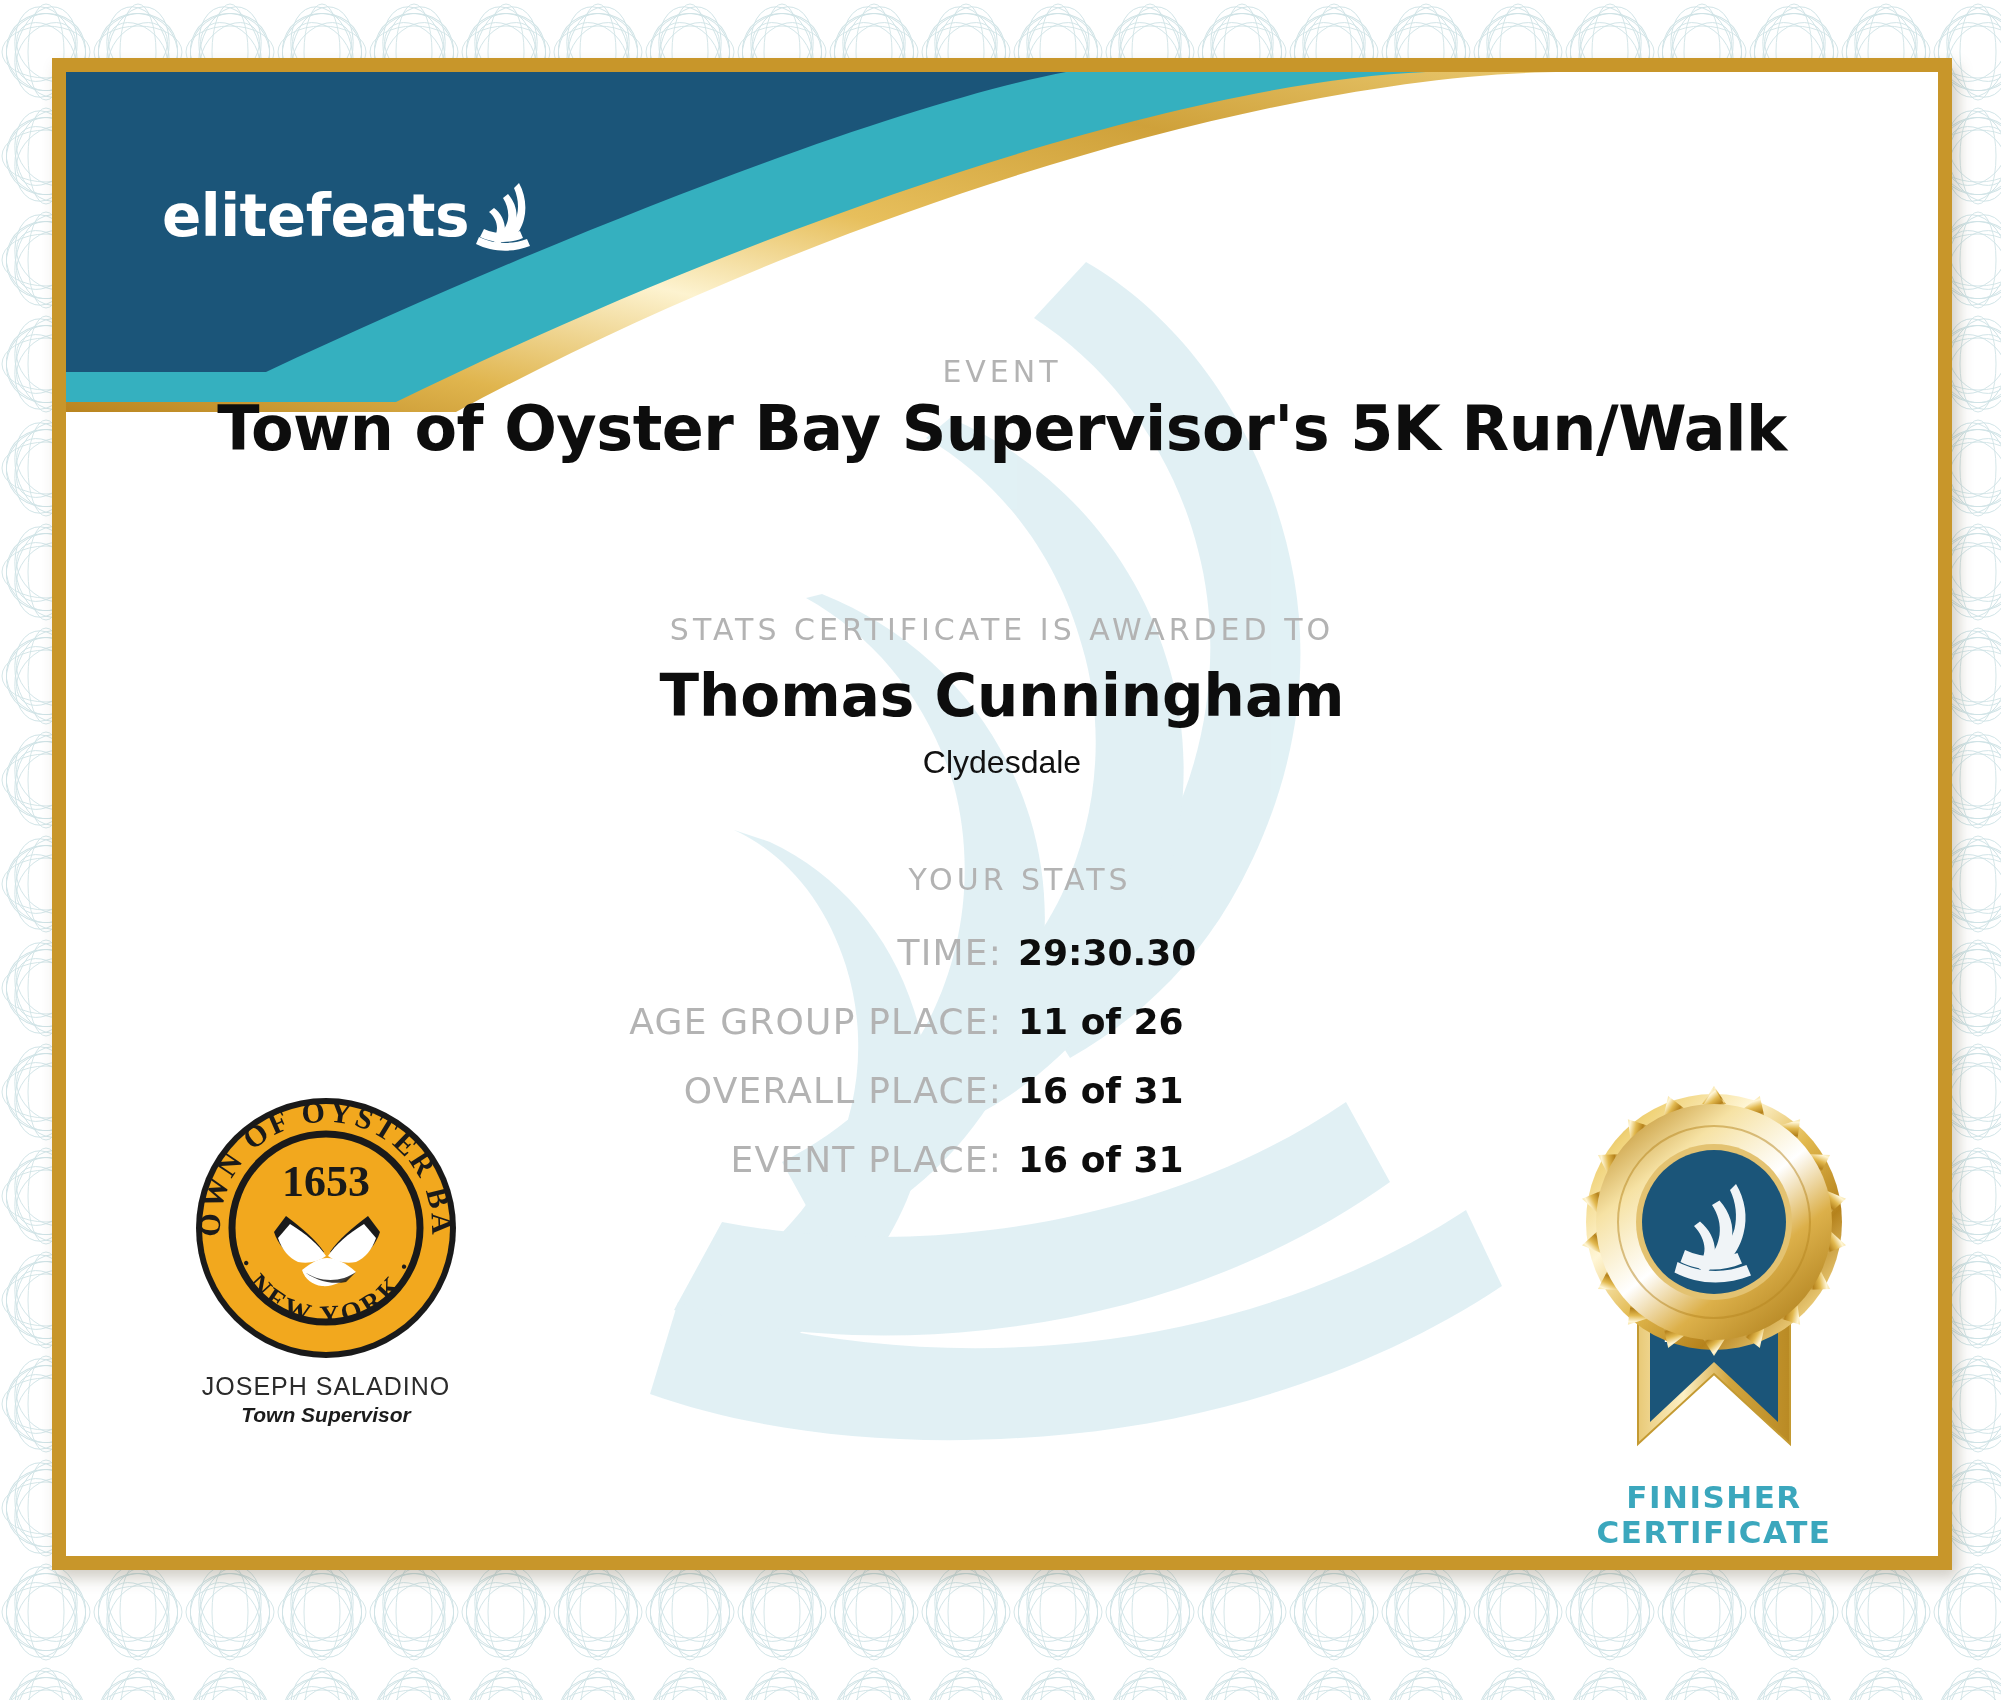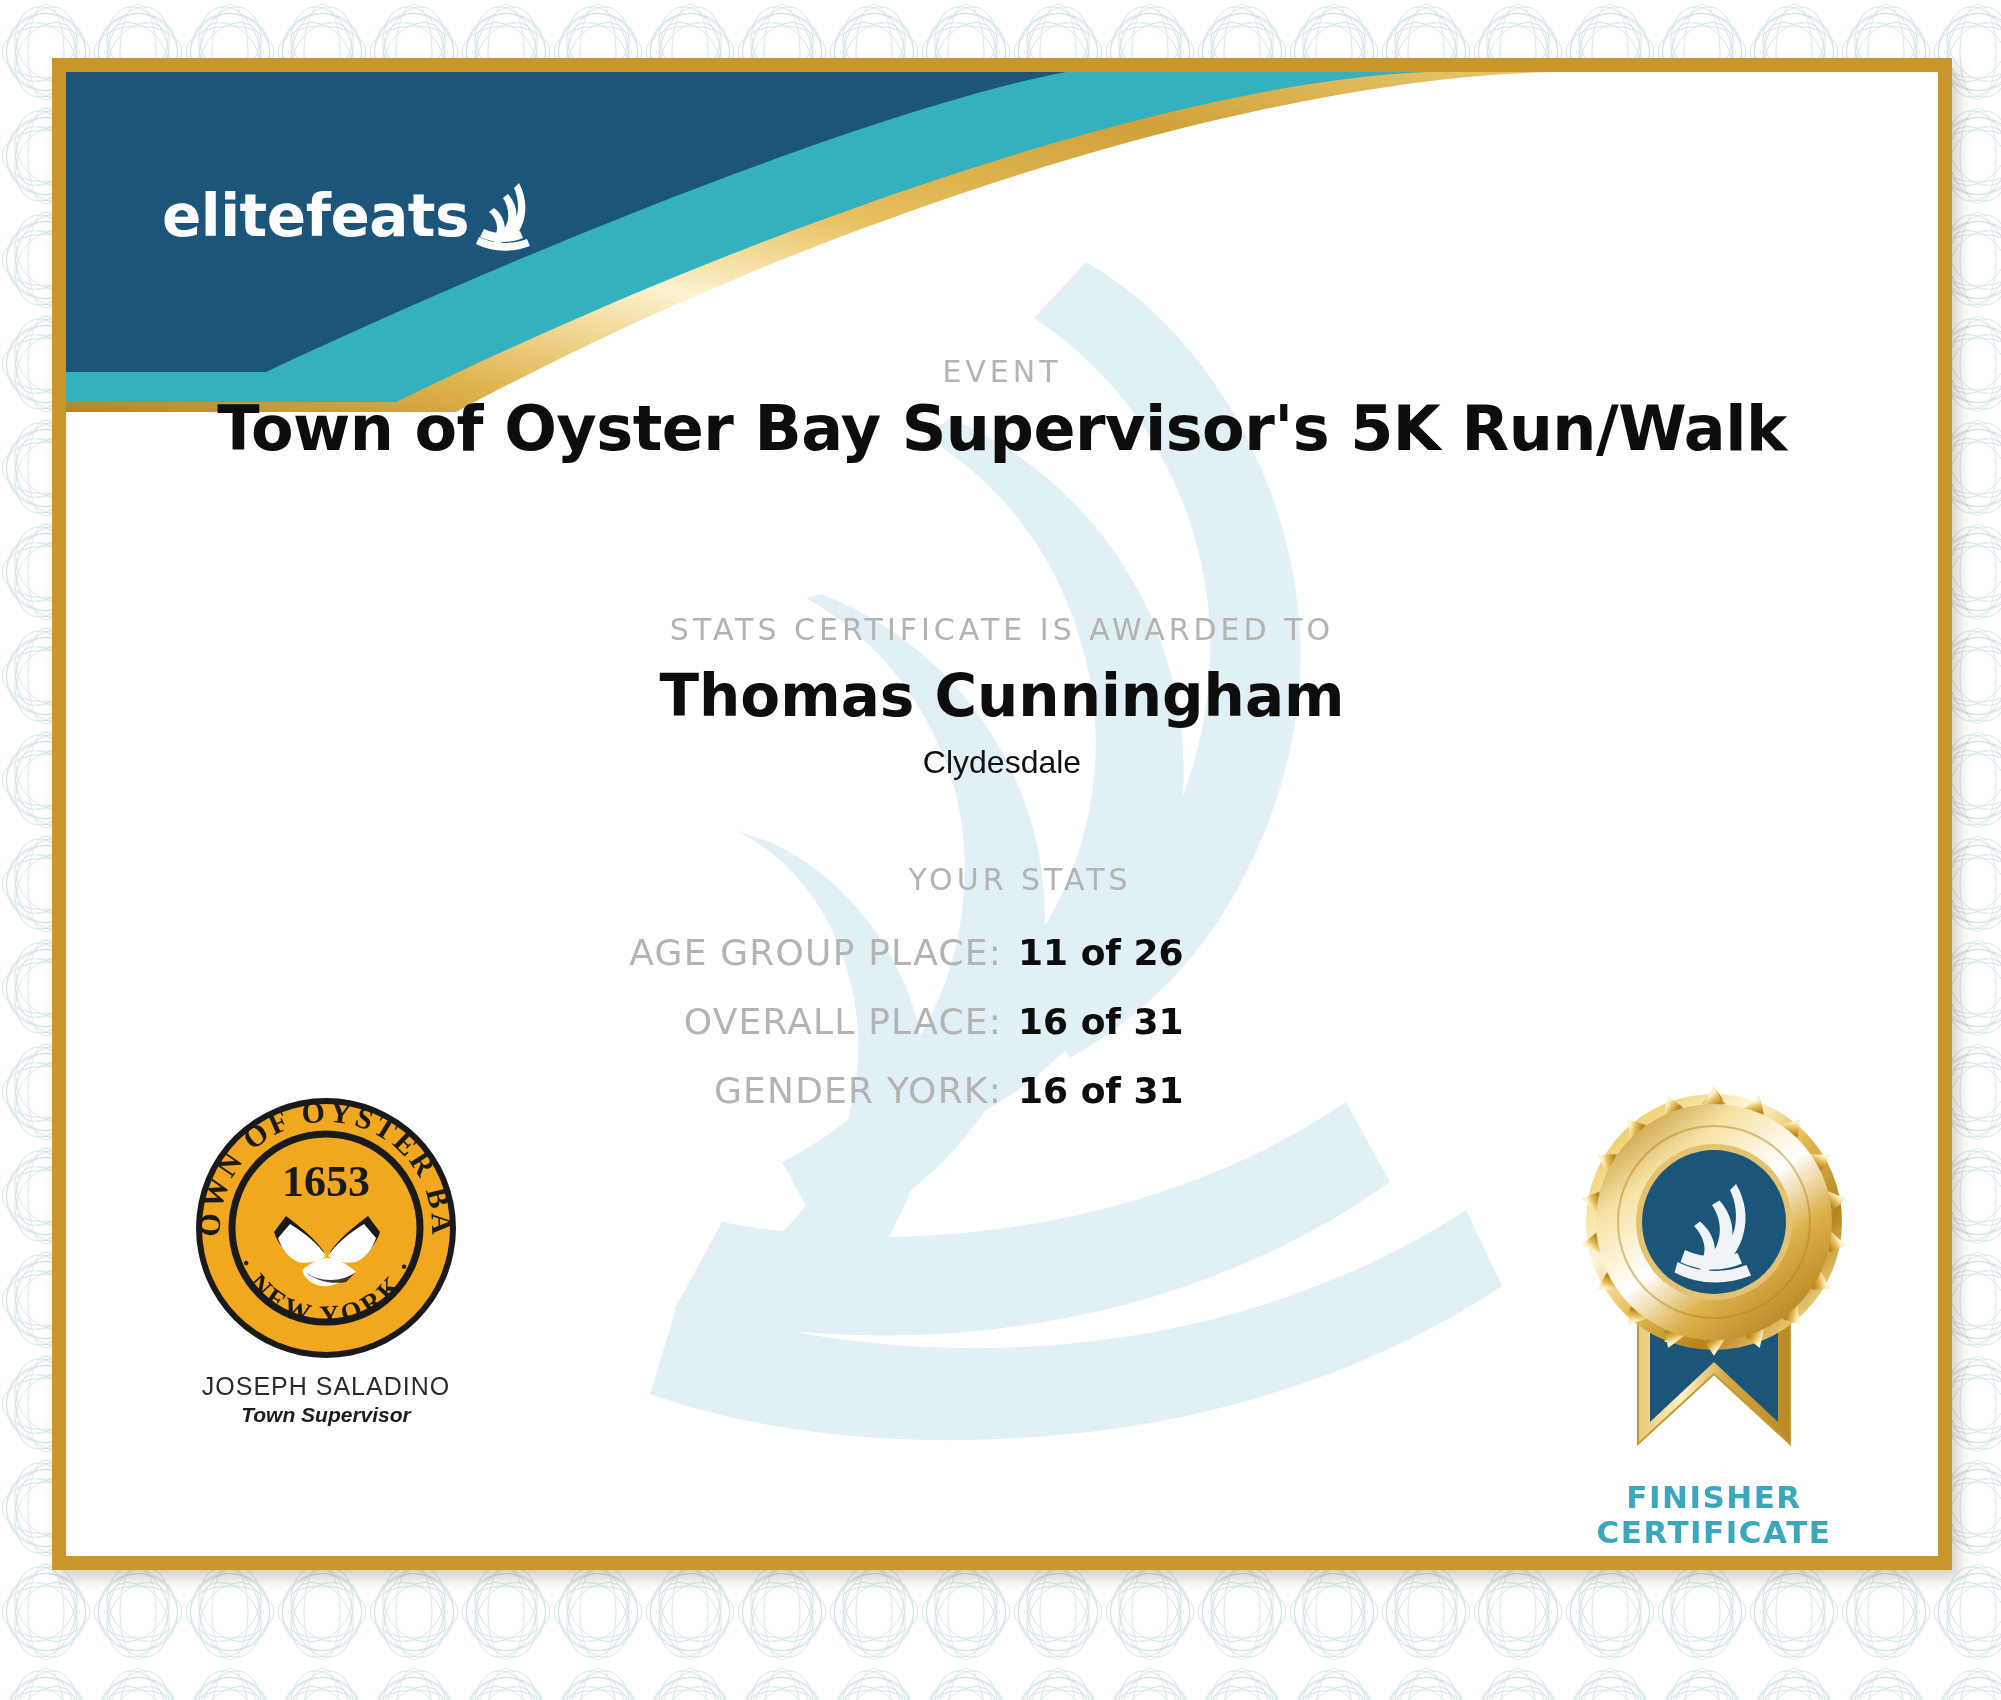--- a/index.html
+++ b/index.html
@@ -340,29 +340,33 @@
         <div class="label-muted awarded-label">STATS CERTIFICATE IS AWARDED TO</div>
 
         <div class="recipient-name">Thomas Cunningham</div>
 
         <div class="recipient-division">Clydesdale</div>
 
         <div class="label-muted stats-label">YOUR STATS</div>
 
         <div class="stats-table">
           <div class="stats-row">
+            <div class="stat-label">TIME:</div>
+            <div class="stat-value">29:30.30</div>
+          </div>
+          <div class="stats-row">
             <div class="stat-label">AGE GROUP PLACE:</div>
             <div class="stat-value">11 of 26</div>
           </div>
           <div class="stats-row">
             <div class="stat-label">OVERALL PLACE:</div>
             <div class="stat-value">16 of 31</div>
           </div>
           <div class="stats-row">
-            <div class="stat-label">GENDER YORK:</div>
+            <div class="stat-label">EVENT PLACE:</div>
             <div class="stat-value">16 of 31</div>
           </div>
         </div>
       </div>
 
       <div class="town-seal-block">
         <svg class="town-seal-svg" viewBox="0 0 272 272">
           <defs>
             <path id="arcTop" d="M 30 136 A 106 106 0 0 1 242 136"></path>
             <path id="arcBot" d="M 40 136 A 96 96 0 0 0 232 136"></path>

